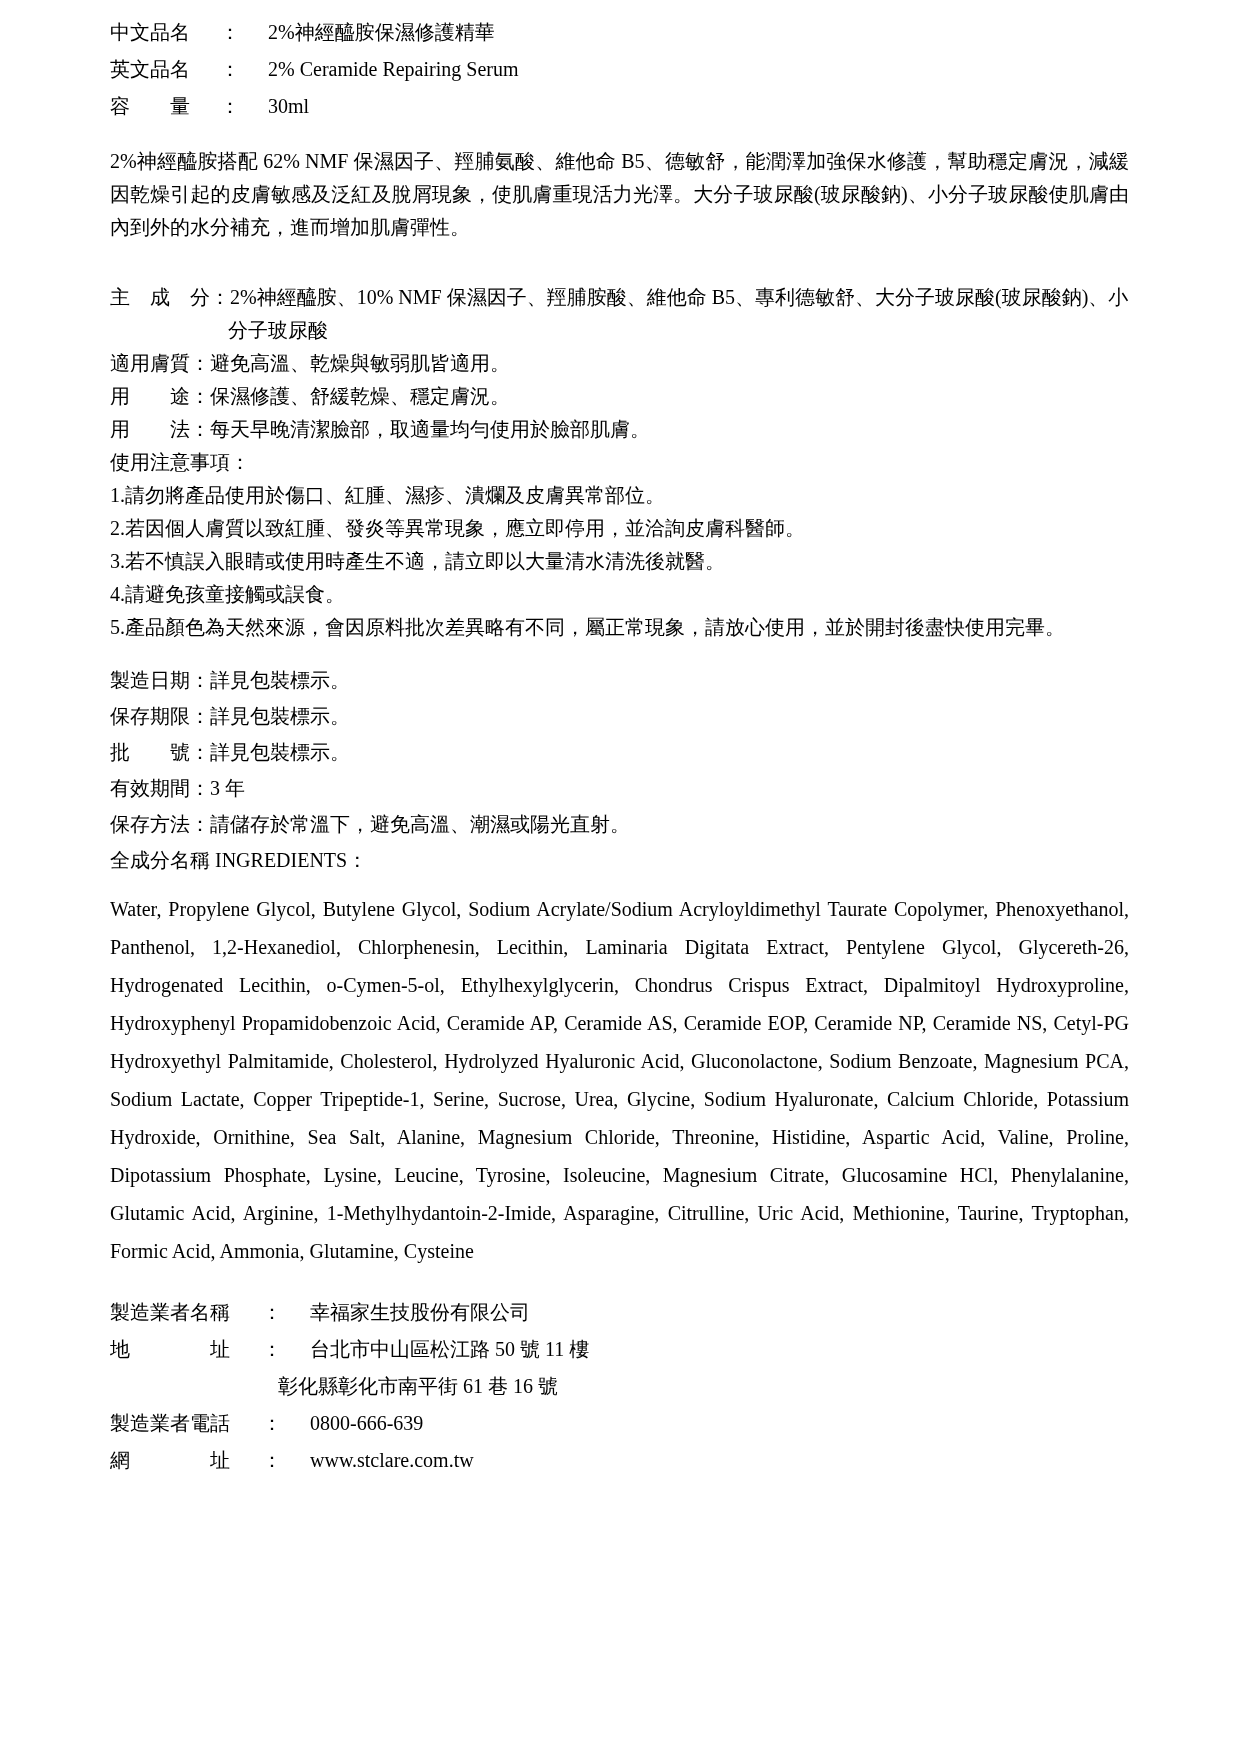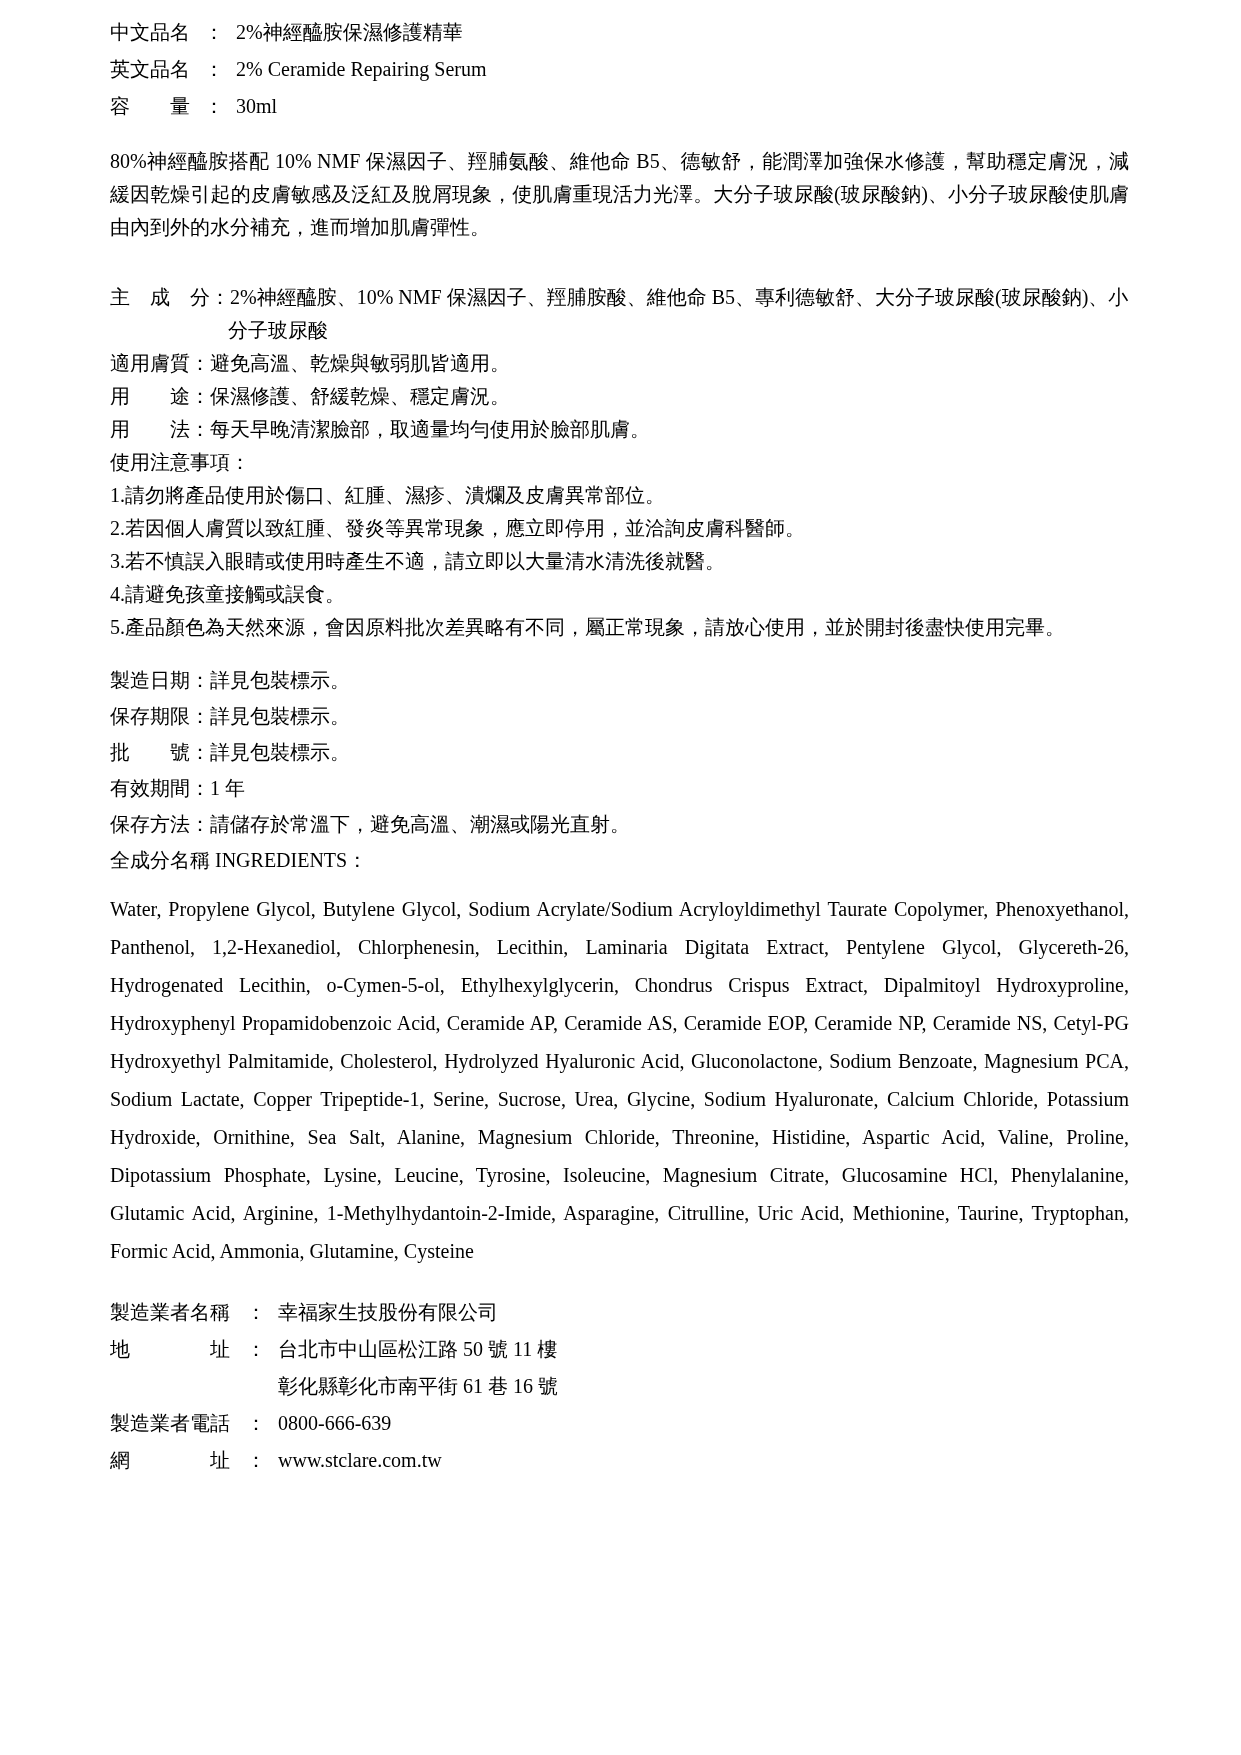--- a/index.html
+++ b/index.html
@@ -6,21 +6,21 @@
   html, body { background:#ffffff; }
   body {
     width:1241px; height:1755px;
     font-family:"Liberation Serif","DejaVu Serif",serif;
     color:#000000;
     font-size:20px;
     overflow:hidden;
   }
   .page { padding:14px 112px 0 110px; }
 
-  .row { display:flex; align-items:baseline; }
+  .row { display:flex; align-items:baseline;gap:16px; }
   .lbl4 { flex:none; width:82px; white-space:pre; }
   .lbl6 { flex:none; width:124px; white-space:pre; }
   .colon { flex:none; margin:0 12px; }
   .val { flex:1; }
 
   .product .row { line-height:37px; }
   .product { margin-bottom:20px; }
 
   .desc { line-height:33px; text-align:justify; margin-bottom:37px; }
 
@@ -53,41 +53,41 @@
       <span class="colon">：</span>
       <span class="val">2% Ceramide Repairing Serum</span>
     </div>
     <div class="row">
       <span class="lbl4">容　　量</span>
       <span class="colon">：</span>
       <span class="val">30ml</span>
     </div>
   </section>
 
-  <p class="desc">80%神經醯胺搭配 10% NMF 保濕因子、羥脯氨酸、維他命 B5、德敏舒，能潤澤加強保水修護，幫助穩定膚況，減緩因乾燥引起的皮膚敏感及泛紅及脫屑現象，使肌膚重現活力光澤。大分子玻尿酸(玻尿酸鈉)、小分子玻尿酸使肌膚由內到外的水分補充，進而增加肌膚彈性。</p>
+  <p class="desc">2%神經醯胺搭配 62% NMF 保濕因子、羥脯氨酸、維他命 B5、德敏舒，能潤澤加強保水修護，幫助穩定膚況，減緩因乾燥引起的皮膚敏感及泛紅及脫屑現象，使肌膚重現活力光澤。大分子玻尿酸(玻尿酸鈉)、小分子玻尿酸使肌膚由內到外的水分補充，進而增加肌膚彈性。</p>
 
   <section class="details">
     <div class="line hang"><span>主　成　分：</span><span>2%神經醯胺、10% NMF 保濕因子、羥脯胺酸、維他命 B5、專利德敏舒、大分子玻尿酸(玻尿酸鈉)、小分子玻尿酸</span></div>
     <div class="line hang"><span>適用膚質：</span><span>避免高溫、乾燥與敏弱肌皆適用。</span></div>
     <div class="line hang"><span>用　　途：</span><span>保濕修護、舒緩乾燥、穩定膚況。</span></div>
     <div class="line hang"><span>用　　法：</span><span>每天早晚清潔臉部，取適量均勻使用於臉部肌膚。</span></div>
 
     <div class="line">使用注意事項：</div>
     <div class="line hang-sm">1.請勿將產品使用於傷口、紅腫、濕疹、潰爛及皮膚異常部位。</div>
     <div class="line hang-sm">2.若因個人膚質以致紅腫、發炎等異常現象，應立即停用，並洽詢皮膚科醫師。</div>
     <div class="line hang-sm">3.若不慎誤入眼睛或使用時產生不適，請立即以大量清水清洗後就醫。</div>
     <div class="line hang-sm">4.請避免孩童接觸或誤食。</div>
     <div class="line hang-sm">5.產品顏色為天然來源，會因原料批次差異略有不同，屬正常現象，請放心使用，並於開封後盡快使用完畢。</div>
   </section>
 
   <section class="storage">
     <div class="line hang"><span>製造日期：</span><span>詳見包裝標示。</span></div>
     <div class="line hang"><span>保存期限：</span><span>詳見包裝標示。</span></div>
     <div class="line hang"><span>批　　號：</span><span>詳見包裝標示。</span></div>
-    <div class="line hang"><span>有效期間：</span><span>1 年</span></div>
+    <div class="line hang"><span>有效期間：</span><span>3 年</span></div>
     <div class="line hang"><span>保存方法：</span><span>請儲存於常溫下，避免高溫、潮濕或陽光直射。</span></div>
     <div class="line">全成分名稱 INGREDIENTS：</div>
   </section>
 
   <p class="ingredients-list">Water, Propylene Glycol, Butylene Glycol, Sodium Acrylate/Sodium Acryloyldimethyl Taurate Copolymer, Phenoxyethanol, Panthenol, 1,2-Hexanediol, Chlorphenesin, Lecithin, Laminaria Digitata Extract, Pentylene Glycol, Glycereth-26, Hydrogenated Lecithin, o-Cymen-5-ol, Ethylhexylglycerin, Chondrus Crispus Extract, Dipalmitoyl Hydroxyproline, Hydroxyphenyl Propamidobenzoic Acid, Ceramide AP, Ceramide AS, Ceramide EOP, Ceramide NP, Ceramide NS, Cetyl-PG Hydroxyethyl Palmitamide, Cholesterol, Hydrolyzed Hyaluronic Acid, Gluconolactone, Sodium Benzoate, Magnesium PCA, Sodium Lactate, Copper Tripeptide-1, Serine, Sucrose, Urea, Glycine, Sodium Hyaluronate, Calcium Chloride, Potassium Hydroxide, Ornithine, Sea Salt, Alanine, Magnesium Chloride, Threonine, Histidine, Aspartic Acid, Valine, Proline, Dipotassium Phosphate, Lysine, Leucine, Tyrosine, Isoleucine, Magnesium Citrate, Glucosamine HCl, Phenylalanine, Glutamic Acid, Arginine, 1-Methylhydantoin-2-Imide, Asparagine, Citrulline, Uric Acid, Methionine, Taurine, Tryptophan, Formic Acid, Ammonia, Glutamine, Cysteine</p>
 
   <section class="manufacturer">
     <div class="row">
       <span class="lbl6">製造業者名稱</span>
       <span class="colon">：</span>

